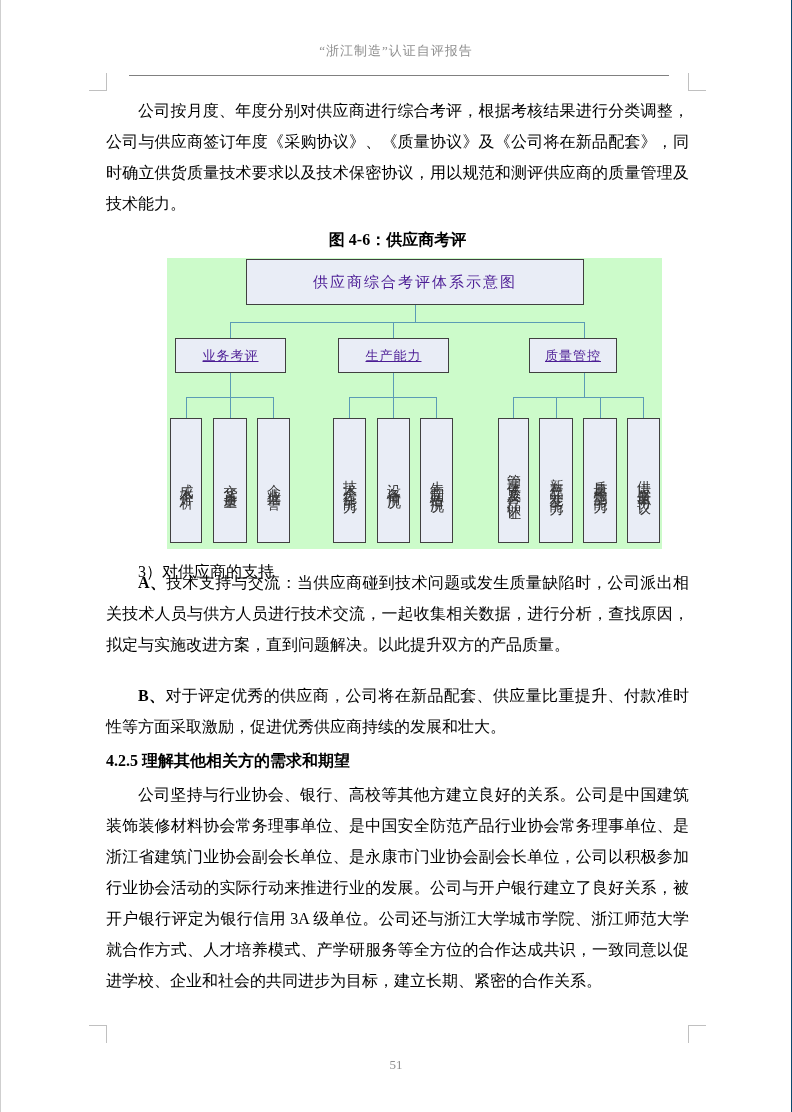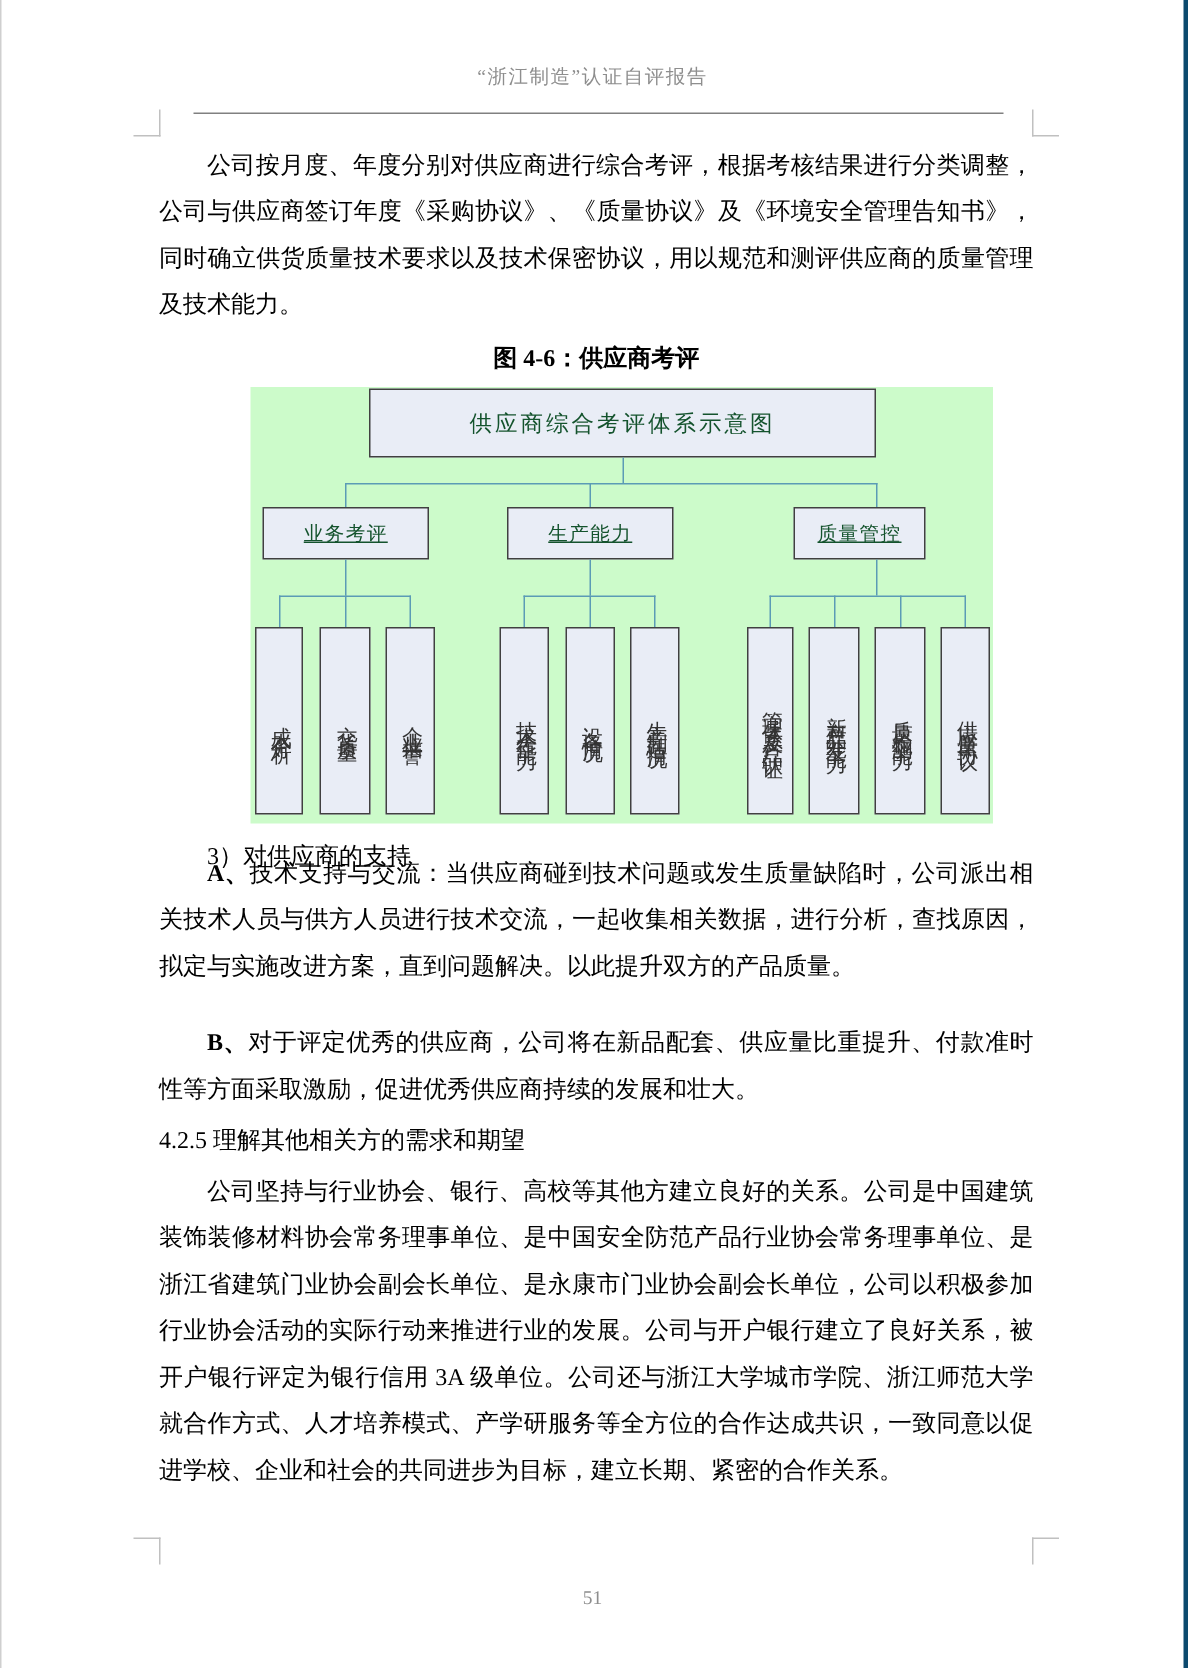--- a/index.html
+++ b/index.html
@@ -4,48 +4,48 @@
 <style>
   :root{
     --diagram-bg:#CCFBCA;
     --box-fill:#E9EDF6;
     --box-border:#404040;
     --connector:#5B9BB5;
   }
   html,body{margin:0;padding:0;background:#ffffff;}
   .page{
     position:relative;width:792px;height:1112px;margin:0 auto;background:#fff;
-    box-sizing:border-box;border-left:1px solid #cfcfcf;border-right:3px solid #0c4a6e;
+    box-sizing:border-box;border-left:1px solid #cfcfcf;border-right:1px solid #0c4a6e;
     font-family:"Liberation Serif","DejaVu Serif",serif;color:#000;overflow:hidden;
   }
   .hdr{position:absolute;top:42px;left:0;width:100%;text-align:center;
        font-size:13px;color:#8e8e8e;letter-spacing:1px;}
   .hdr-rule{position:absolute;top:75px;left:128px;width:540px;height:1px;background:#808080;}
   .corner{position:absolute;width:17px;height:17px;}
   .corner.tl{left:88px;top:73px;border-right:1px solid #c0c0c0;border-bottom:1px solid #c0c0c0;}
   .corner.tr{left:687px;top:73px;border-left:1px solid #c0c0c0;border-bottom:1px solid #c0c0c0;}
   .corner.bl{left:88px;top:1025px;border-right:1px solid #c0c0c0;border-top:1px solid #c0c0c0;}
   .corner.br{left:687px;top:1025px;border-left:1px solid #c0c0c0;border-top:1px solid #c0c0c0;}
   .body{position:absolute;left:105px;width:583px;margin:0;font-size:16px;line-height:31px;
         text-align:justify;}
   .indent{text-indent:32px;}
   .caption{position:absolute;left:105px;width:583px;text-align:center;font-weight:bold;
            font-size:16px;line-height:26px;font-family:Liberation Serif, serif;}
-  .h-sub{position:absolute;left:105px;width:583px;margin:0;font-size:16px;font-weight:normal;
+  .h-sub{position:absolute;left:105px;width:583px;margin:0;font-size:16px;font-weight:bold;
          line-height:31px;}
   .h-bold{position:absolute;left:105px;width:583px;margin:0;font-size:16px;font-weight:bold;
           line-height:28px;}
   .pagenum{position:absolute;top:1057px;left:0;width:100%;text-align:center;
            font-size:13px;color:#8e8e8e;}
   
   .diagram{position:absolute;left:166px;top:258px;width:495px;height:291px;
            background:var(--diagram-bg);}
   .node{position:absolute;background:var(--box-fill);border:1.5px solid var(--box-border);
         box-sizing:border-box;display:flex;align-items:center;justify-content:center;
-        color:#14532d;}
+        color:#4c1d95;}
   .root{left:79px;top:1px;width:338px;height:46px;font-size:15px;letter-spacing:2px;}
   .l2{top:80px;height:35px;font-size:13px;letter-spacing:1px;text-decoration:underline;}
   .leaf{position:absolute;top:160px;height:125px;background:var(--box-fill);
         border:1.5px solid var(--box-border);box-sizing:border-box;}
   .leaf>span{position:absolute;left:50%;top:50%;transform:translate(-50%,-50%);
         writing-mode:vertical-rl;text-orientation:upright;white-space:nowrap;
         font-size:14px;letter-spacing:4px;color:#333;}
   .v-line{position:absolute;width:1px;background:var(--connector);}
   .h-line{position:absolute;height:1px;background:var(--connector);}
 </style>
@@ -55,21 +55,21 @@
 <div class="page">
 
   <div class="hdr">“浙江制造”认证自评报告</div>
   <div class="hdr-rule"></div>
 
   <div class="corner tl"></div>
   <div class="corner tr"></div>
   <div class="corner bl"></div>
   <div class="corner br"></div>
 
-  <p class="body indent" style="top:95px">公司按月度、年度分别对供应商进行综合考评，根据考核结果进行分类调整，公司与供应商签订年度《采购协议》、《质量协议》及《环境安全管理告知书》，同时确立供货质量技术要求以及技术保密协议，用以规范和测评供应商的质量管理及技术能力。</p>
+  <p class="body indent" style="top:95px">公司按月度、年度分别对供应商进行综合考评，根据考核结果进行分类调整，公司与供应商签订年度《采购协议》、《质量协议》及《公司将在新品配套》，同时确立供货质量技术要求以及技术保密协议，用以规范和测评供应商的质量管理及技术能力。</p>
 
   <div class="caption" style="top:227px">图 4-6：供应商考评</div>
 
   <div class="diagram">
 
     <div class="node root">供应商综合考评体系示意图</div>
 
     <div class="v-line" style="left:248px;top:47px;height:17px"></div>
     <div class="h-line" style="left:63px;top:64px;width:355px"></div>
     <div class="v-line" style="left:63px;top:64px;height:16px"></div>

